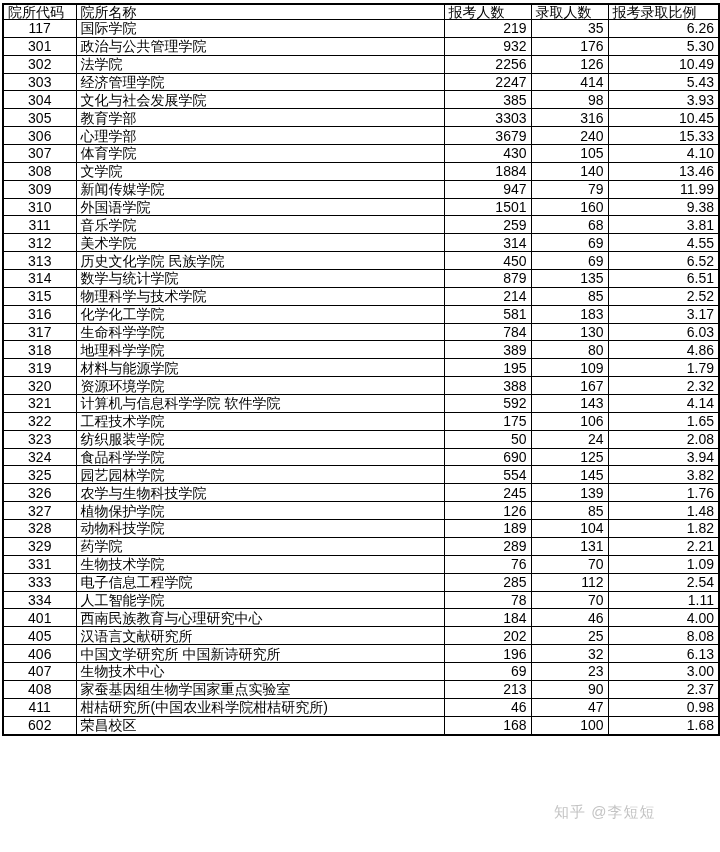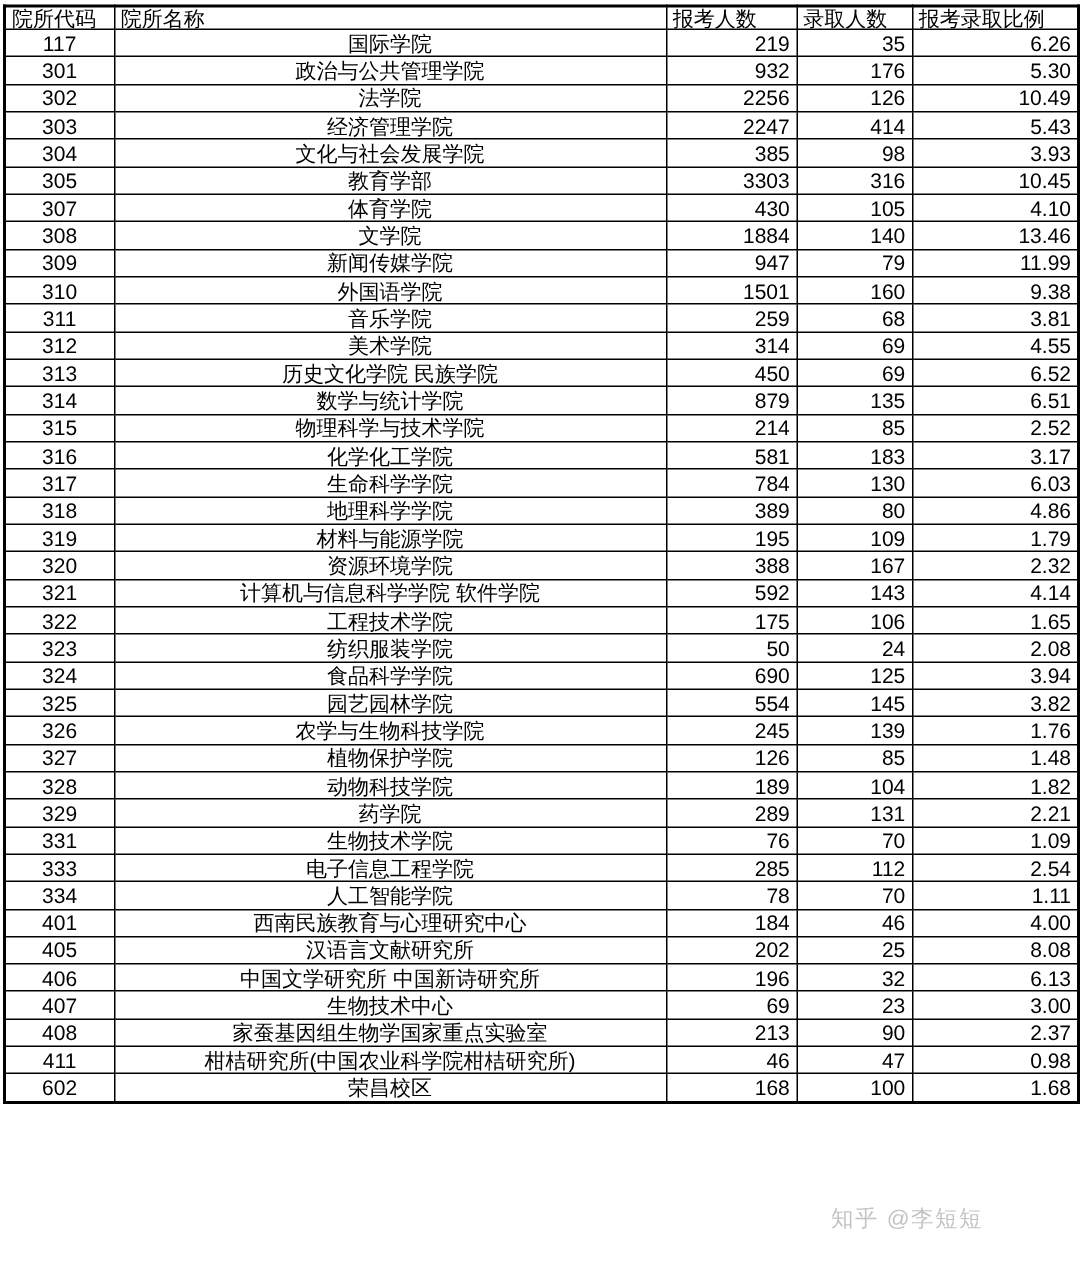--- a/index.html
+++ b/index.html
@@ -34,21 +34,21 @@
     line-height: 1;
     padding: 0 4px;
     white-space: nowrap;
     overflow: hidden;
     vertical-align: middle;
   }
   table.stats th {
     text-align: left;
   }
   td.code { text-align: center; }
-  td.name { text-align: center; }
+  td.name { text-align: left; }
   td.num  { text-align: right; padding-right: 5px; }
   col.c-code  { width: 73px; }
   col.c-name  { width: 368px; }
   col.c-app   { width: 87px; }
   col.c-adm   { width: 77px; }
   col.c-ratio { width: 111px; }
   .watermark {
     position: absolute;
     left: 554px;
     top: 803px;
@@ -118,20 +118,27 @@
           <td class="num">3.93</td>
         </tr>
         <tr>
           <td class="code">305</td>
           <td class="name">教育学部</td>
           <td class="num">3303</td>
           <td class="num">316</td>
           <td class="num">10.45</td>
         </tr>
         <tr>
+          <td class="code">306</td>
+          <td class="name">心理学部</td>
+          <td class="num">3679</td>
+          <td class="num">240</td>
+          <td class="num">15.33</td>
+        </tr>
+        <tr>
           <td class="code">307</td>
           <td class="name">体育学院</td>
           <td class="num">430</td>
           <td class="num">105</td>
           <td class="num">4.10</td>
         </tr>
         <tr>
           <td class="code">308</td>
           <td class="name">文学院</td>
           <td class="num">1884</td>

